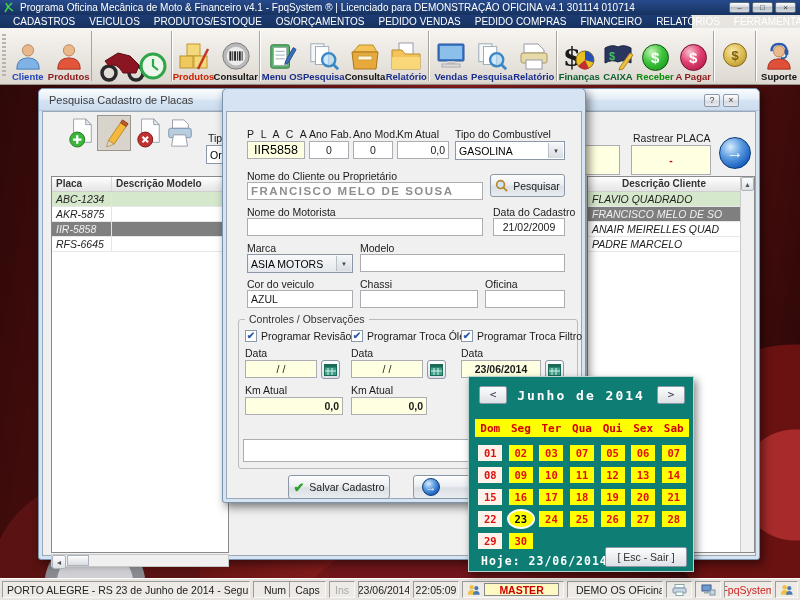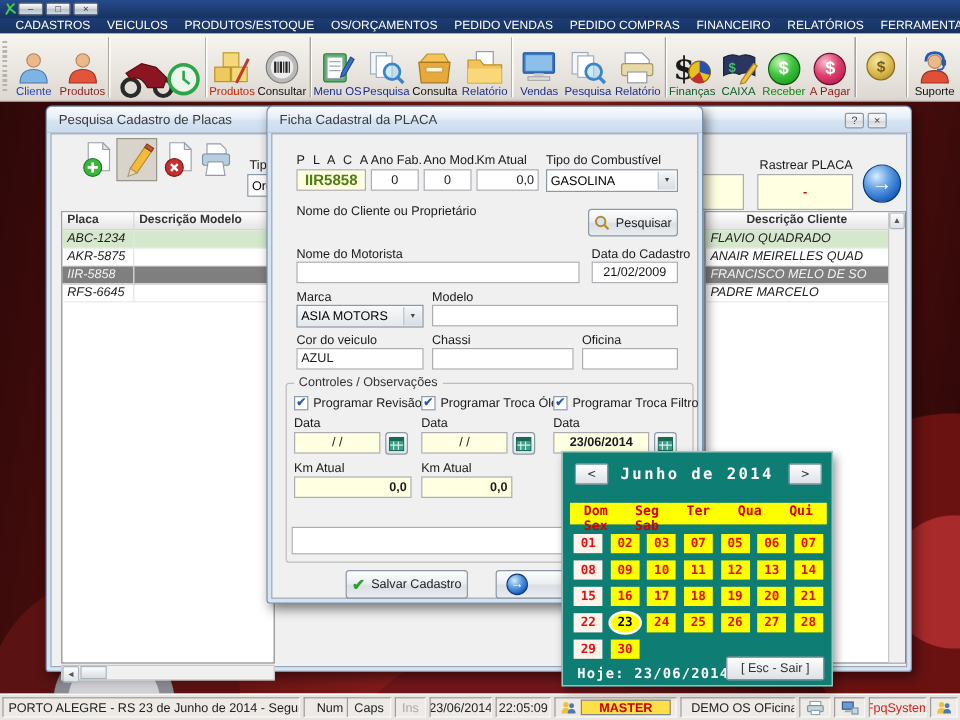--- a/index.html
+++ b/index.html
@@ -7,30 +7,30 @@
   body { font-family:"Liberation Sans", sans-serif; font-size:11px; position:relative; background:#000; }
   .app { position:absolute; inset:0; width:800px; height:600px; background:#e8e5e0; }
 
   
   .titlebar { position:absolute; top:0; left:0; width:800px; height:15px; background:linear-gradient(180deg,#274a8d,#16325f); color:#fff; display:flex; align-items:center; padding:0 4px; }
   .titlebar .ttext { font-size:10px; margin-left:5px; white-space:nowrap; overflow:hidden; flex:1; }
   .winbtns { display:flex; gap:2px; }
   .winbtn { width:21px; height:11px; background:linear-gradient(180deg,#fdfdfd,#cfd4da 50%,#b9c0c9 50%,#d5dade); border:1px solid #5a6a7a; border-radius:2px; font-size:8px; line-height:9px; text-align:center; color:#333; }
 
   
-  .menubar { position:absolute; top:15px; left:0; width:800px; height:13px; background:linear-gradient(180deg,#1e3c74,#16325f); color:#fff; display:flex; align-items:center; gap:0; padding-left:6px; }
+  .menubar { position:absolute; top:15px; left:0; width:692px; height:13px; background:linear-gradient(180deg,#1e3c74,#16325f); color:#fff; display:flex; align-items:center; gap:0; padding-left:6px; }
   .menubar span { font-size:10px; padding:0 7px; white-space:nowrap; }
 
   
   .toolbar { position:absolute; top:28px; left:0; width:800px; height:57px; background:linear-gradient(180deg,#f7f5f1,#ddd8d1); border-bottom:1px solid #9a958c; display:flex; align-items:stretch; }
   .grip { width:10px; background:repeating-linear-gradient(180deg,#b8b4ac 0 2px,transparent 2px 4px); margin:6px 2px; width:4px; }
   .tb-sep { width:2px; margin:3px 1px; background:linear-gradient(90deg,#a8a49c 0 1px,#fff 1px 2px); }
   .tb-item { display:flex; flex-direction:column; align-items:center; justify-content:flex-end; padding-bottom:2px; }
   .tb-item svg { display:block; }
-  .tb-label { font-size:9.5px; font-weight:normal; line-height:11px; white-space:nowrap;text-align:right; }
+  .tb-label { font-size:9.5px; font-weight:bold; line-height:11px; white-space:nowrap;text-align:right; }
   .c-blue{color:#2244bb}.c-red{color:#cc2200}.c-dred{color:#8b1a1a}.c-navy{color:#1a2e8c}.c-green{color:#0c5c2c}.c-bgreen{color:#0a8a0a}.c-black{color:#111}
   .ball { width:27px; height:27px; border-radius:50%; display:flex; align-items:center; justify-content:center; color:#fff; font-weight:bold; font-size:15px; }
   .ball-green { background:radial-gradient(circle at 35% 28%,#c8f2b8,#3ec43e 45%,#0f8a12); border:1px solid #0a5a0a; }
   .ball-red { background:radial-gradient(circle at 35% 28%,#f8c0d0,#e04070 45%,#a81040); border:1px solid #701030; }
   .ball-coin { width:24px;height:24px; background:radial-gradient(circle at 40% 32%,#f8e8a8,#d8b84a 55%,#a8842a); border:1px solid #8a6a1a; color:#7a5c14; font-size:13px; }
 
   
   .desktop { position:absolute; top:85px; left:0; width:800px; height:493px;
     background:
       radial-gradient(circle at 95px 500px, #cfcfd4 0 38px, #8a8a92 39px 50px, #5a1212 51px 105px, rgba(90,18,18,0) 106px),
@@ -72,46 +72,47 @@
 
   .calbtn { position:absolute; width:19px; height:19px; background:linear-gradient(180deg,#fdfdfd,#dde1e6); border:1px solid #8a98a8; border-radius:3px; display:flex; align-items:center; justify-content:center; }
 
   .groupbox { position:absolute; border:1px solid #bcbcbc; border-radius:3px; }
   .grouplabel { position:absolute; top:-7px; left:6px; background:#f0f0f0; padding:0 4px; font-size:10.5px; color:#333; }
 
   
   .calendar { position:absolute; left:468px; top:291px; width:226px; height:196px; background:#0e7d73; border:1px solid #bcd4d0; box-shadow:3px 4px 8px rgba(0,0,0,.45); font-family:"DejaVu Sans Mono", monospace; z-index:40; }
   .cal-nav { position:absolute; top:9px; width:28px; height:18px; background:linear-gradient(180deg,#fdfdfd,#dde1e6); border:1px solid #8a98a8; border-radius:2px; color:#334; text-align:center; line-height:16px; font-size:11px; }
   .cal-title { position:absolute; top:11px; left:0; width:100%; text-align:center; color:#fff; font-weight:bold; font-size:13px; letter-spacing:2px; }
-  .cal-headrow { position:absolute; top:42px; left:6px; width:214px; height:18px; background:#ffff00; display:grid; grid-template-columns:repeat(5,1fr); align-items:center; }
+  .cal-headrow { position:absolute; top:42px; left:6px; width:214px; height:18px; background:#ffff00; display:grid; grid-template-columns:repeat(7,1fr); align-items:center; }
   .cal-headrow span { color:#d40000; font-weight:bold; font-size:11px; text-align:center; }
   .cal-grid { position:absolute; top:68px; left:6px; width:214px; display:grid; grid-template-columns:repeat(7,1fr); row-gap:6px; }
   .cday { width:24px; height:16px; margin:0 auto; background:#ffff00; color:#e01010; font-weight:bold; font-size:10.5px; display:flex; align-items:center; justify-content:center; }
   .cday.sun { background:#fdf3ea; }
   .cday.today { color:#000; border-radius:50%; box-shadow:0 0 0 2px #fff; }
   .cal-hoje { position:absolute; left:12px; top:177px; color:#fff; font-weight:bold; font-size:11.5px; letter-spacing:1px; }
   .cal-esc { position:absolute; left:136px; top:170px; width:82px; height:20px; background:linear-gradient(180deg,#fdfdfd,#dde1e6); border:1px solid #8a98a8; border-radius:2px; font-size:10.5px; color:#333; text-align:center; line-height:18px; font-family:"Liberation Sans",sans-serif; }
 
   
   .statusbar { position:absolute; left:0; top:578px; width:800px; height:22px; background:#e8e5e0; border-top:1px solid #fff; padding-top:1px; }
   .seg { position:absolute; top:2px; height:17px; border:1px solid; border-color:#9b9b9b #f8f8f8 #f8f8f8 #9b9b9b; background:#eeebe6; font-size:10.5px; color:#222; display:flex; align-items:center; padding:0 4px; white-space:nowrap; overflow:hidden; }
-  .master-box { height:13px; width:80px; background:#fde047; border:1px solid #888; color:#cc0000; font-weight:bold; font-size:10.5px; display:flex; align-items:center; justify-content:center; margin-left:4px; }
-
-  .placa-val { font-weight:bold; font-size:12.5px; color:#4d7c0f; justify-content:center; }
+  .master-box { height:13px; width:80px; background:#fef9c3; border:1px solid #888; color:#cc0000; font-weight:bold; font-size:10.5px; display:flex; align-items:center; justify-content:center; margin-left:4px; }
+
+  .placa-val { font-weight:normal; font-size:12.5px; color:#000000; justify-content:center; }
   .gray-caps { color:#8f8f8f; font-weight:bold; font-size:11.5px; letter-spacing:1.5px; }
 </style>
 </head>
 <body>
 
 <div class="app">
 
   <div class="titlebar">
     <svg width="11" height="11" viewBox="0 0 11 11">
         <path d="M1 10 L4 5 L2 1 M4 5 L8 1 M4 5 L9 9" stroke="#3fd04a" stroke-width="1.6" fill="none"></path>
       </svg>
+    <span class="ttext">Programa Oficina Mecânica de Moto &amp; Financeiro v4.1 - FpqSystem ® | Licenciado para  DEMONSTRAÇÃO OFICINA v4.1 301114 010714</span>
     <div class="winbtns">
       <div class="winbtn">–</div>
       <div class="winbtn">□</div>
       <div class="winbtn">×</div>
     </div>
   </div>
 
   <div class="menubar">
     <span>CADASTROS</span>
     <span>VEICULOS</span>
@@ -369,40 +370,37 @@
         </div>
 
         <div class="list" style="left:544px; top:64px; width:168px; height:377px">
           <div class="lhead">
             <div style="flex:1; text-align:center">Descrição Cliente</div>
             <div style="width:13px"></div>
           </div>
           <div class="lrow row-green">
               <div style="flex:1">FLAVIO QUADRADO</div>
             </div>
+          <div class="lrow row-sel">
+              <div style="flex:1">FRANCISCO MELO DE SO</div>
+            </div>
           <div class="lrow">
               <div style="flex:1">ANAIR MEIRELLES QUAD</div>
             </div>
-          <div class="lrow row-sel">
-              <div style="flex:1">FRANCISCO MELO DE SO</div>
-            </div>
           <div class="lrow">
               <div style="flex:1">PADRE MARCELO</div>
             </div>
           <div class="vscroll">
             <div class="sbtn">▲</div>
           </div>
         </div>
       </div>
     </div>
 
     <div class="win" style="left:222px; top:3px; width:364px; height:415px; z-index:20">
-      <div class="wtitle">
-          <span>Ficha Cadastral da PLACA</span>
-        </div>
       <div class="wclient">
 
         <div class="lbl" style="left:20px; top:16px; letter-spacing:2px">P L A C A</div>
         <div class="field yellow placa-val" style="left:20px; top:29px; width:58px; height:18px">IIR5858</div>
 
         <div class="lbl" style="left:82px; top:16px">Ano Fab.</div>
         <div class="field" style="left:82px; top:29px; width:40px; height:18px; justify-content:center">0</div>
 
         <div class="lbl" style="left:126px; top:16px">Ano Mod.</div>
         <div class="field" style="left:126px; top:29px; width:40px; height:18px; justify-content:center">0</div>
@@ -410,20 +408,21 @@
         <div class="lbl" style="left:170px; top:16px">Km Atual</div>
         <div class="field" style="left:170px; top:29px; width:52px; height:18px; justify-content:flex-end">0,0</div>
 
         <div class="lbl" style="left:228px; top:16px">Tipo do Combustível</div>
         <div class="combo" style="left:228px; top:29px; width:110px; height:19px">
           <span>GASOLINA</span>
           <span class="arrowzone">▼</span>
         </div>
 
         <div class="lbl" style="left:20px; top:58px">Nome do Cliente ou Proprietário</div>
+        <div class="field gray-caps" style="left:20px; top:70px; width:236px; height:18px">FRANCISCO MELO DE SOUSA</div>
         <div class="btn" style="left:263px; top:62px; width:75px; height:23px">
           <svg width="13" height="13" viewBox="0 0 14 14">
               <circle cx="6" cy="6" r="4.2" fill="#cfe4f5" stroke="#b8882a" stroke-width="1.8"></circle>
               <line x1="9" y1="9" x2="13" y2="13" stroke="#b8882a" stroke-width="2"></line>
             </svg>
           <span>Pesquisar</span>
         </div>
 
         <div class="lbl" style="left:20px; top:94px">Nome do Motorista</div>
         <div class="field" style="left:20px; top:106px; width:236px; height:18px"></div>

